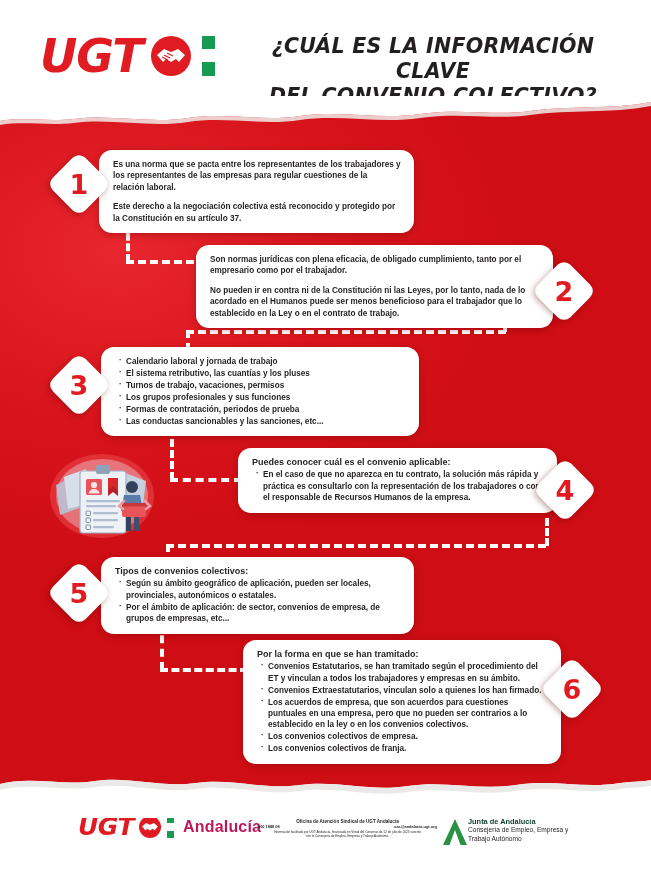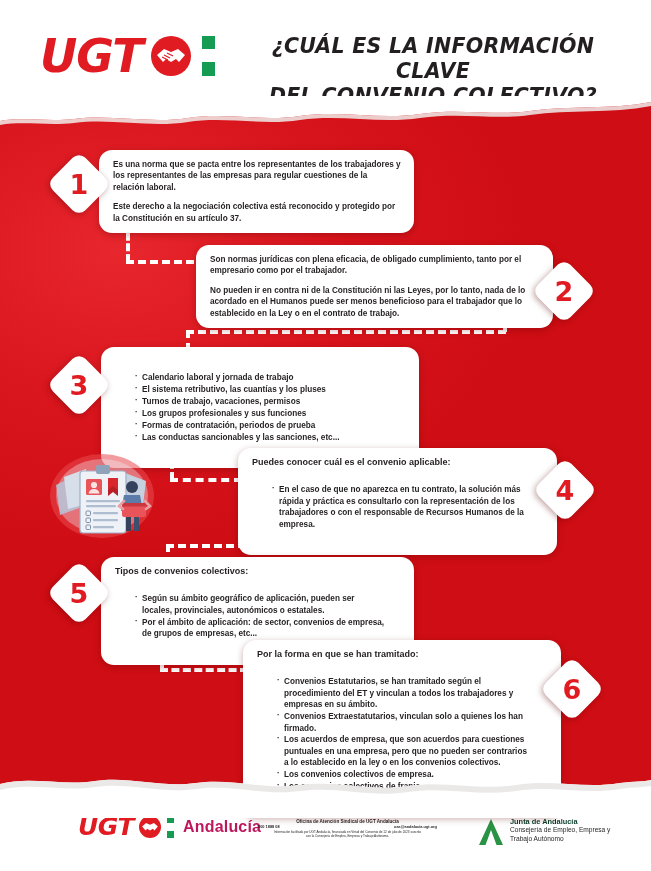--- a/index.html
+++ b/index.html
@@ -86,21 +86,21 @@
     box-shadow:0 2px 7px rgba(90,0,0,.33);
     color:#231f20;
     padding:9px 13px 9px 14px;
     box-sizing:border-box;
     font-size:8.2px;line-height:11.4px;
     font-family:"Liberation Sans",sans-serif;
     font-weight:bold;
   }
   .card p{margin:0 0 8px 0;}
   .card p:last-child{margin-bottom:0;}
-  .card ul{margin:16px;padding:0;list-style:none;}
+  .card ul{margin:0;padding:0;list-style:none;}
   .card li{margin:0 0 .5px 0;padding-left:11px;position:relative;}
   .card li::before{
     content:"·";position:absolute;left:4px;top:-1px;font-weight:bold;
   }
   .lead{margin-bottom:1px;font-size:9px;}
   .card b{font-weight:bold;}
 
   
   .badge{
     position:absolute;z-index:5;
@@ -141,21 +141,21 @@
     font-family:"Liberation Sans",sans-serif;font-weight:bold;
     font-size:16px;color:#be185d;margin-left:6px;letter-spacing:.2px;
   }
   .f-contact{
     position:absolute;left:250px;top:17px;width:195px;text-align:center;
     font-size:3.9px;line-height:5.4px;color:#231f20;font-weight:bold;
   }
   .f-contact .l1{font-size:4.6px;}
   .f-contact .row{display:flex;justify-content:space-between;padding:0 8px;}
   .f-contact .tiny{font-size:3.1px;line-height:4.4px;font-weight:normal;}
-  .f-junta{position:absolute;left:478px;top:16px;display:flex;align-items:flex-start;gap:6px;}
+  .f-junta{position:absolute;left:442px;top:16px;display:flex;align-items:flex-start;gap:0;}
   .junta-a{width:26px;height:28px;}
   .junta-txt{font-size:6.6px;line-height:8.4px;color:#231f20;}
   .junta-txt .t1{font-weight:bold;font-size:7.4px;color:#0a3d2a;}
 </style>
 </head>
 <body>
 
 <div class="poster">
 
   <div class="header">

